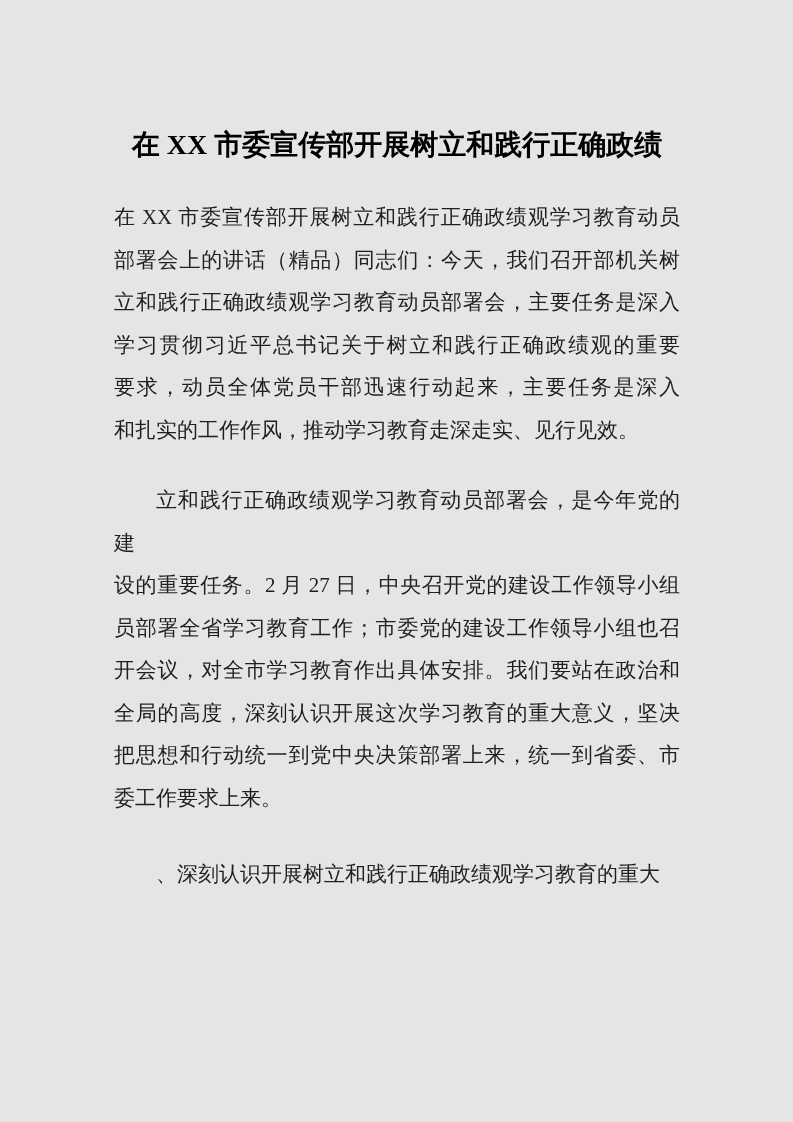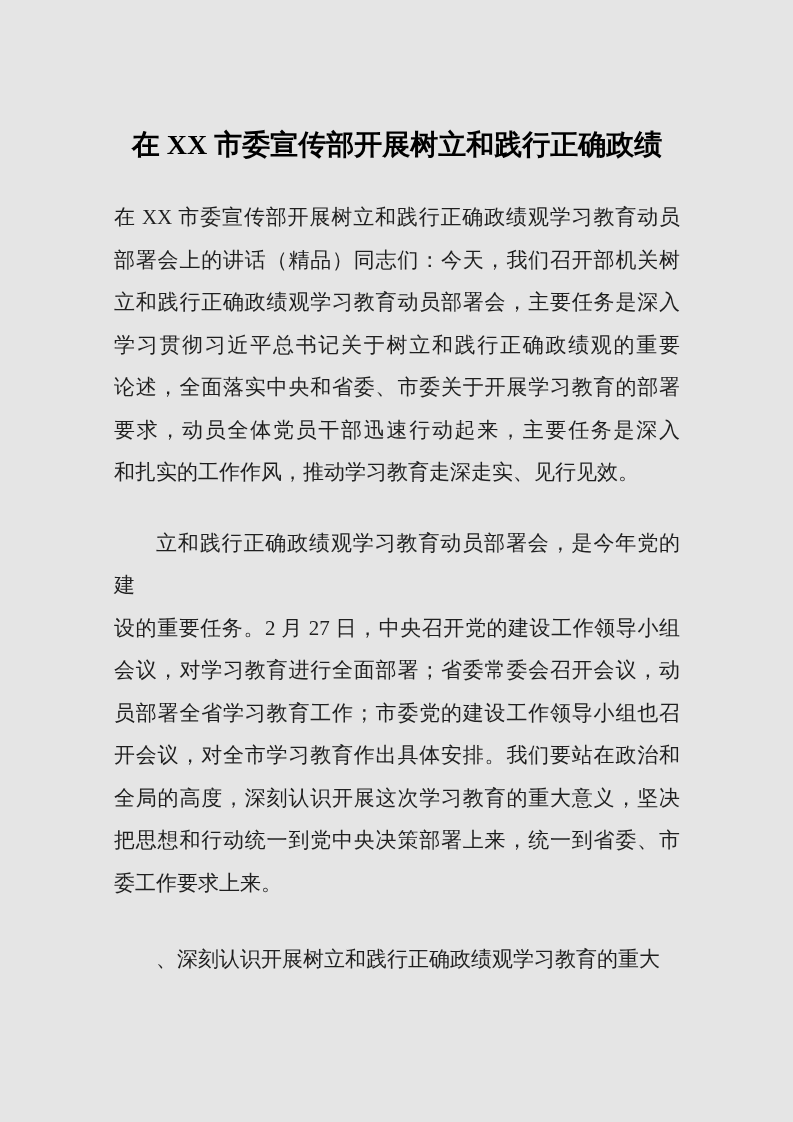--- a/index.html
+++ b/index.html
@@ -60,28 +60,26 @@
 <div class="page">
   <h1 class="title">
       <div class="title-line">在 XX 市委宣传部开展树立和践行正确政绩</div>
     </h1>
   <div class="doc-body">
       <div class="para">
         <div class="line">在 XX 市委宣传部开展树立和践行正确政绩观学习教育动员</div>
         <div class="line">部署会上的讲话（精品）同志们：今天，我们召开部机关树</div>
         <div class="line">立和践行正确政绩观学习教育动员部署会，主要任务是深入</div>
         <div class="line">学习贯彻习近平总书记关于树立和践行正确政绩观的重要</div>
-        <div class="line">论述，全面落实中央和省委、市委关于开展学习教育的部署</div>
         <div class="line">要求，动员全体党员干部迅速行动起来，主要任务是深入</div>
         <div class="line last">和扎实的工作作风，推动学习教育走深走实、见行见效。</div>
       </div>
       <div class="para indented">
         <div class="line">立和践行正确政绩观学习教育动员部署会，是今年党的建</div>
         <div class="line">设的重要任务。2 月 27 日，中央召开党的建设工作领导小组</div>
-        <div class="line">会议，对学习教育进行全面部署；省委常委会召开会议，动</div>
         <div class="line">员部署全省学习教育工作；市委党的建设工作领导小组也召</div>
         <div class="line">开会议，对全市学习教育作出具体安排。我们要站在政治和</div>
         <div class="line">全局的高度，深刻认识开展这次学习教育的重大意义，坚决</div>
         <div class="line">把思想和行动统一到党中央决策部署上来，统一到省委、市</div>
         <div class="line last">委工作要求上来。</div>
       </div>
       <div class="para indented">
         <div class="line last">、深刻认识开展树立和践行正确政绩观学习教育的重大</div>
       </div>
     </div>

